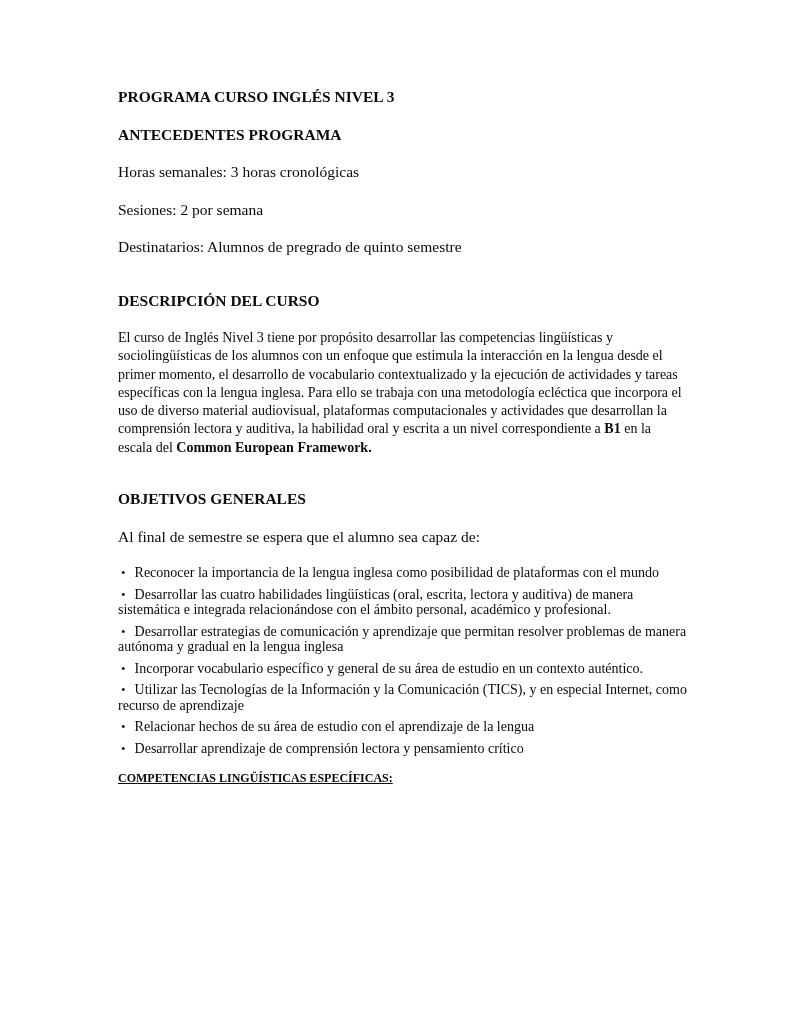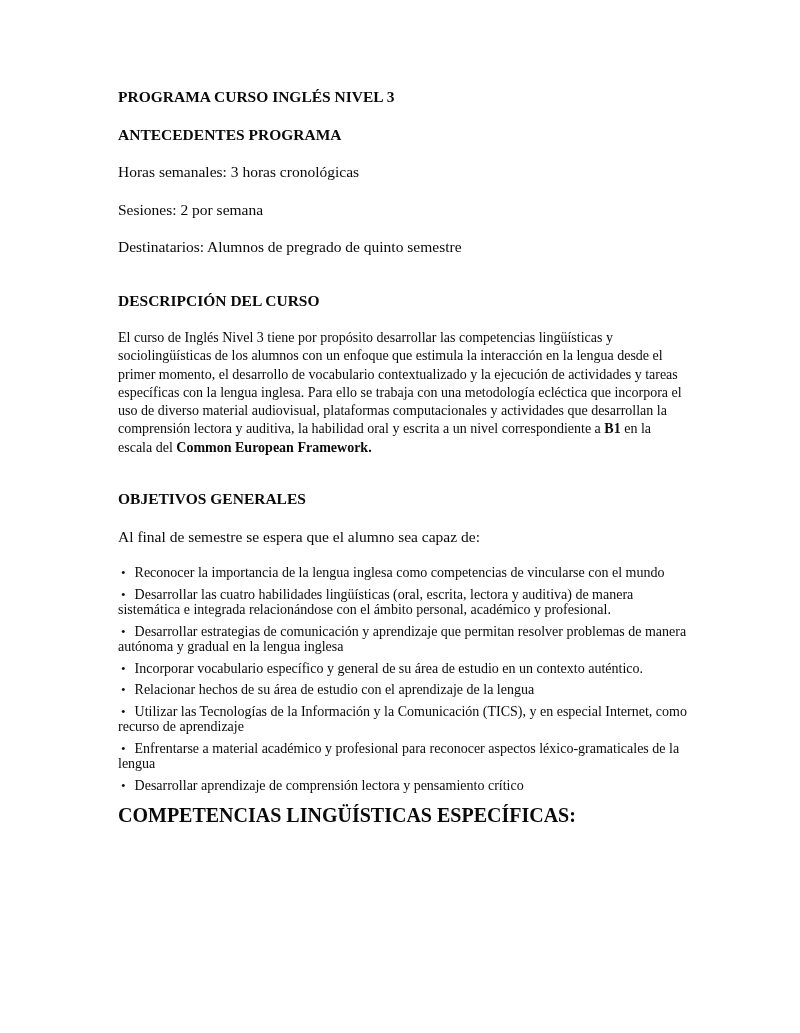--- a/index.html
+++ b/index.html
@@ -51,23 +51,24 @@
     text-indent: 3px;
   }
   .bullet-glyph {
     display: inline-block;
     text-indent: 0;
     margin-right: 9px;
     font-size: 13px;
   }
   .competencias-heading {
     margin-top: 12px;
-    font-size: 20px;
+    font-size: 12px;
     font-weight: bold;
     line-height: 20px;
+    text-decoration: underline;
   }
 </style>
 </head>
 <body>
 
 <div class="page">
   <div class="content">
 
     <p class="para hd">PROGRAMA CURSO INGLÉS NIVEL 3</p>
 
@@ -76,26 +77,25 @@
     <p class="para">Sesiones: 2 por semana</p>
     <p class="para">Destinatarios: Alumnos de pregrado de quinto semestre</p>
 
     <p class="para hd mt-xl">DESCRIPCIÓN DEL CURSO</p>
     <p class="body-para"><span>El curso de Inglés Nivel 3 tiene por propósito  desarrollar las competencias lingüísticas y sociolingüísticas de los alumnos con un enfoque que estimula la interacción en la lengua desde el primer momento, el desarrollo de vocabulario contextualizado y la ejecución de actividades y tareas específicas con la lengua inglesa.  Para ello se trabaja con una metodología ecléctica que incorpora el uso de diverso material audiovisual,  plataformas computacionales y actividades que desarrollan la comprensión lectora y auditiva, la habilidad oral y escrita a un nivel correspondiente a </span><span class="bold">B1</span><span> en la escala del </span><span class="bold">Common European Framework.</span></p>
 
     <p class="para hd mt-lg">OBJETIVOS GENERALES</p>
     <p class="para">Al final de semestre se espera que el alumno sea capaz de:</p>
 
     <ul class="bullet-list">
-      <li><span class="bullet-glyph">•</span><span>Reconocer la importancia de la lengua inglesa como competencias de  vincularse con el mundo</span></li>
+      <li><span class="bullet-glyph">•</span><span>Reconocer la importancia de la lengua inglesa como posibilidad de  plataformas con el mundo</span></li>
       <li><span class="bullet-glyph">•</span><span>Desarrollar las cuatro habilidades lingüísticas (oral, escrita, lectora y auditiva) de manera sistemática e integrada relacionándose con el ámbito personal, académico y profesional.</span></li>
       <li><span class="bullet-glyph">•</span><span>Desarrollar estrategias de comunicación y aprendizaje que permitan resolver problemas de manera autónoma y gradual en la lengua inglesa</span></li>
       <li><span class="bullet-glyph">•</span><span>Incorporar vocabulario específico y general de su área de estudio en un contexto  auténtico.</span></li>
+      <li><span class="bullet-glyph">•</span><span>Utilizar las Tecnologías de la Información y la Comunicación (TICS), y en especial Internet, como recurso de aprendizaje</span></li>
       <li><span class="bullet-glyph">•</span><span>Relacionar hechos de su área de estudio con el aprendizaje de la lengua</span></li>
-      <li><span class="bullet-glyph">•</span><span>Utilizar las Tecnologías de la Información y la Comunicación (TICS), y en especial Internet, como recurso de aprendizaje</span></li>
-      <li><span class="bullet-glyph">•</span><span>Enfrentarse a material académico y profesional para reconocer aspectos léxico-gramaticales de la lengua</span></li>
       <li><span class="bullet-glyph">•</span><span>Desarrollar aprendizaje de comprensión lectora y pensamiento crítico</span></li>
     </ul>
 
     <p class="competencias-heading">COMPETENCIAS LINGÜÍSTICAS ESPECÍFICAS:</p>
 
   </div>
 </div>
 
 </body></html>

